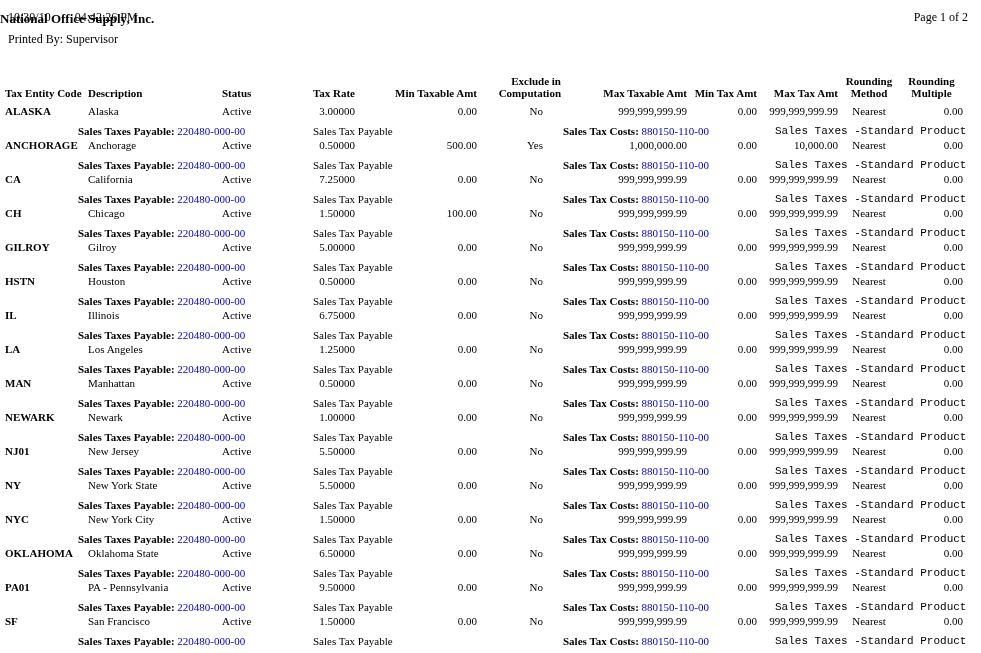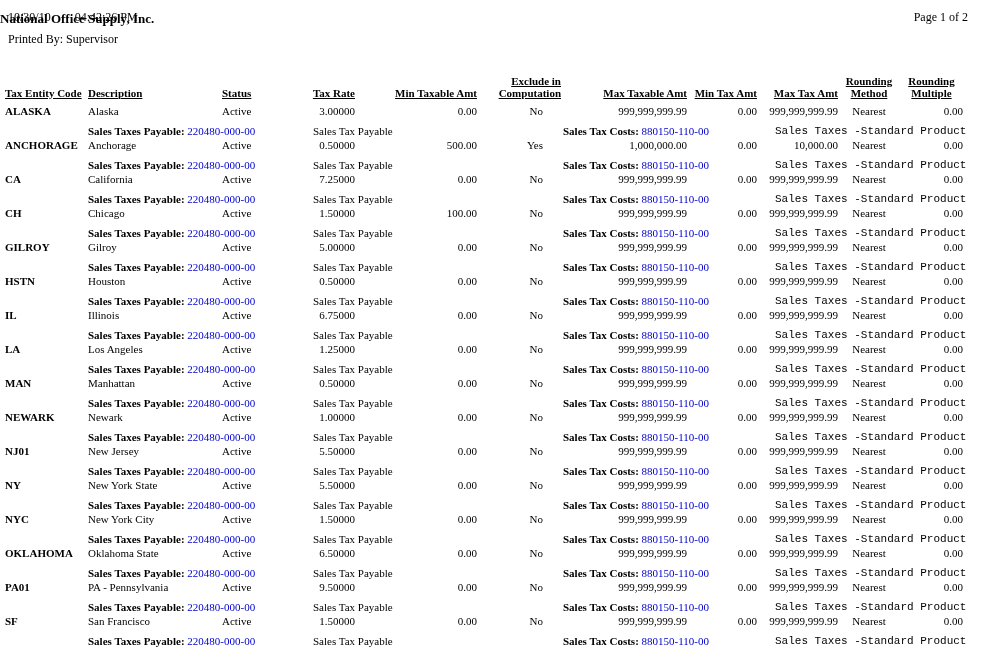--- a/index.html
+++ b/index.html
@@ -28,28 +28,28 @@
     padding-left:5px;
   }
   .cell { white-space:nowrap; line-height:13px; }
   .left   { text-align:left; }
   .right  { text-align:right; }
   .center { text-align:center; }
   .bold   { font-weight:bold; }
 
   .col-headers { margin-top:17px; align-items:end; font-weight:bold; padding-bottom:2px; }
   .col-headers .cell { line-height:12px; }
-  .hl { display:block; text-decoration:underline; }
+  .hl { display:block; }
 
   .rows { margin-top:4px; }
   .entity-row { height:20px; align-items:start; }
   .excl { padding-right:18px; }
 
   .accounts-row { position:relative; height:14px; line-height:13px; white-space:nowrap; }
-  .ar-payable { position:absolute; left:88px; }
+  .ar-payable { position:absolute; left:78px; }
   .ar-pdesc   { position:absolute; left:313px; }
   .ar-costs   { position:absolute; left:563px; }
   .ar-cdesc   { position:absolute; left:775px;font-family:Liberation Mono, monospace; }
   a.acct-link { color:var(--link,#0000cc); text-decoration:none; cursor:pointer; }
 </style>
 </head>
 <body>
 
 <div class="page">
 

